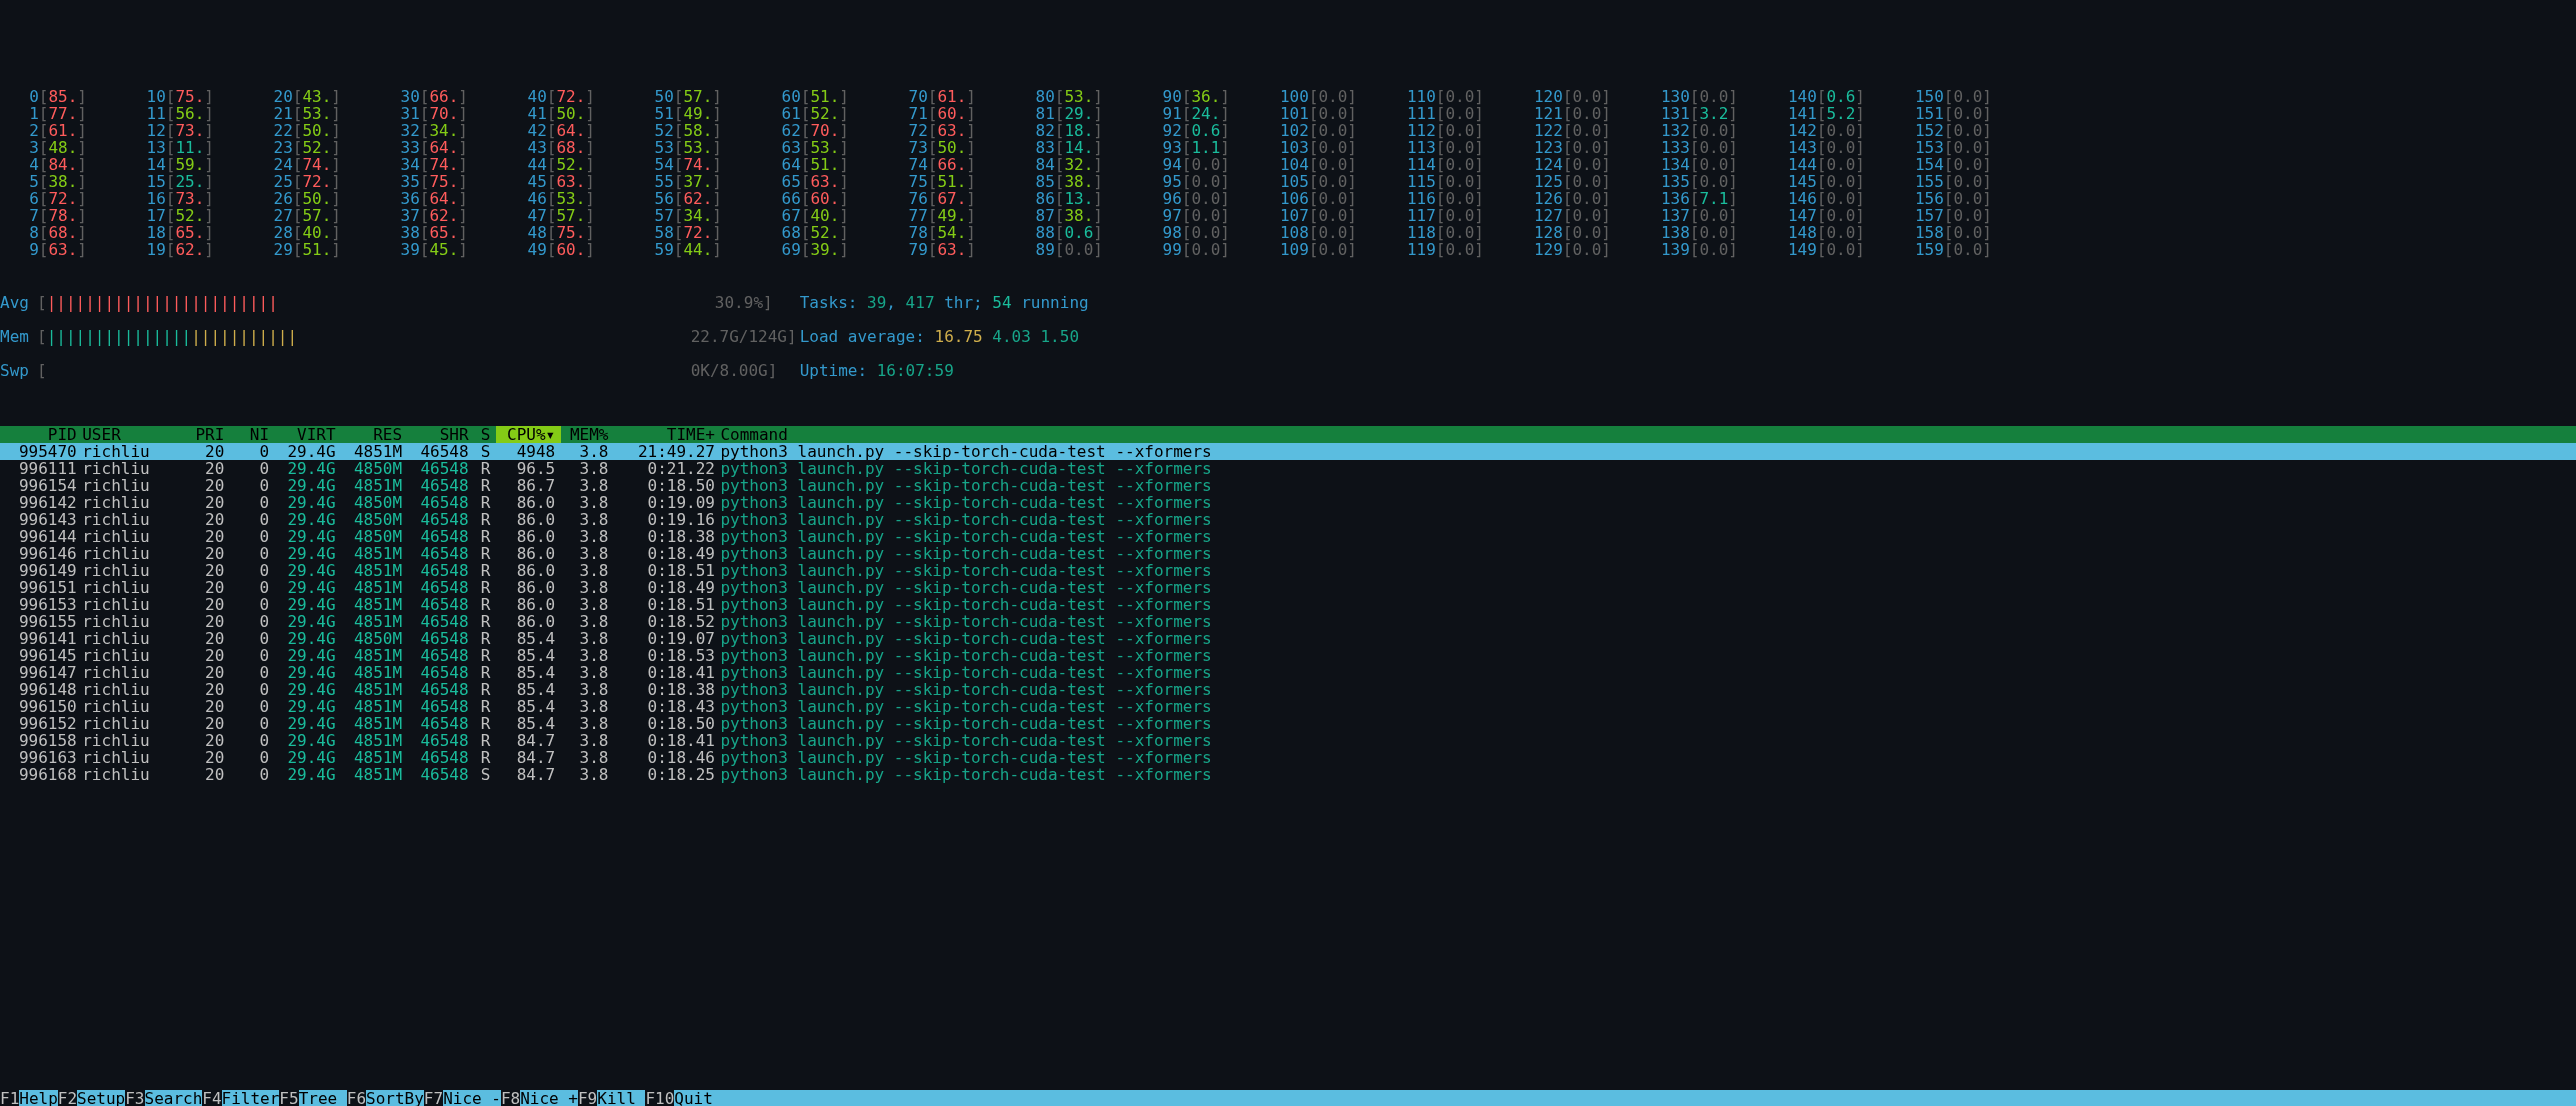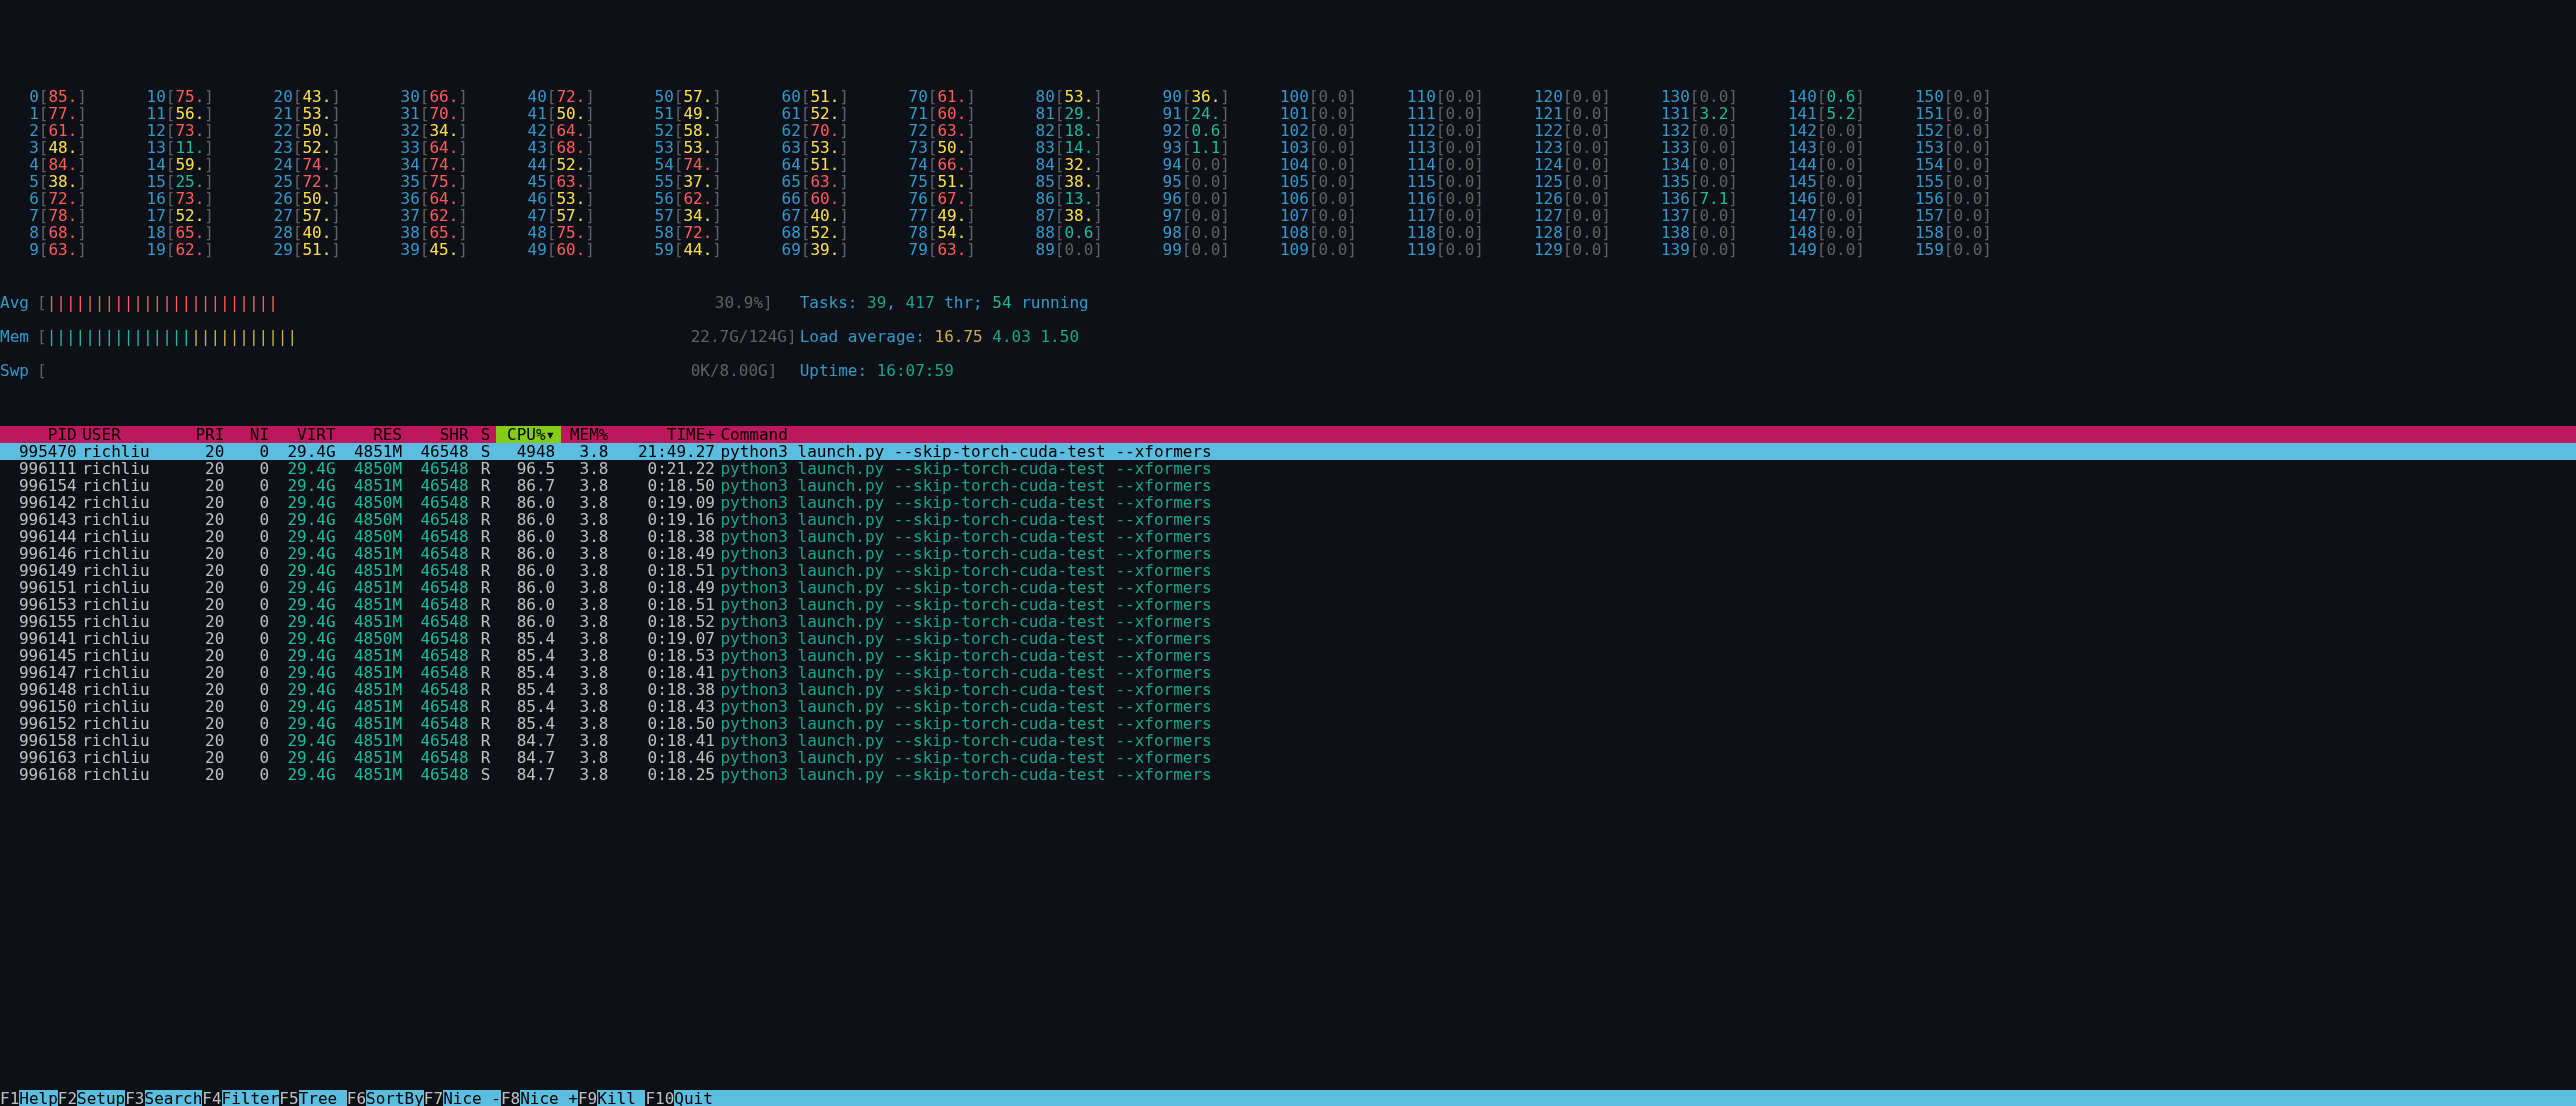--- a/index.html
+++ b/index.html
@@ -14,37 +14,37 @@
     height:1106px;
     overflow:hidden;
   }
   .cpu-grid { margin:20px 0 1.8px 0; }
   .cpu-row { display:flex;gap:40px; }
   .cpu-cell { width:87px; text-align:right; }
   .cpu-id   { color:#3399cc; }
   .cpu-lb   { color:#616161; }
   .cpu-rb   { color:#616161; }
   .v-hi     { color:#ff5c5c; }   
-  .v-md     { color:#fde047; }   
+  .v-md     { color:#84cc16; }   
   .v-lo     { color:#1abc9c; }   
   .v-zr     { color:#616161; }   
   .bars-line { display:flex; }
   .bars-label { color:#3399cc; width:37px; text-align:left; }
   .bars-body  { width:644px; display:inline-block; }
   .bar-g { color:#1abc9c; }
   .bar-y { color:#cfae4c; }
   .bar-r { color:#ff5c5c; }
   .bars-val  { color:#616161; width:82px; text-align:right; margin-right:27px;}
   .tasks-col { color:#c0c0c0; }
   .tasks-cyan { color:#3399cc; }
   .tasks-green{ color:#1abc9c; }
   .tasks-teal { color:#17a589; }
   table.proc { border-collapse:collapse; width:2576px; margin-top:12.8px;}
   table.proc th, table.proc td { padding:0 5.5px 0 0; font-weight:normal; text-align:right; height:17px;}
-  table.proc th { background:#be185d; color:#000; }
+  table.proc th { background:#15803d; color:#000; }
   table.proc th.sort { background:#84cc16; }
   table.proc th.left, table.proc td.left { text-align:left;margin-top:36px; }
   table.proc tr.sel td { background:#5bbde0; color:#000; }
   td.cmd { color:#17a589; }
   tr.sel td.cmd { color:#000; }
   td.virt { color:#1abc9c; }
   td.res  { color:#1abc9c; }
   td.shr  { color:#1abc9c; }
   tr.sel td.virt, tr.sel td.res, tr.sel td.shr { color:#000; }
   .spacer-col { width:1534px; }

